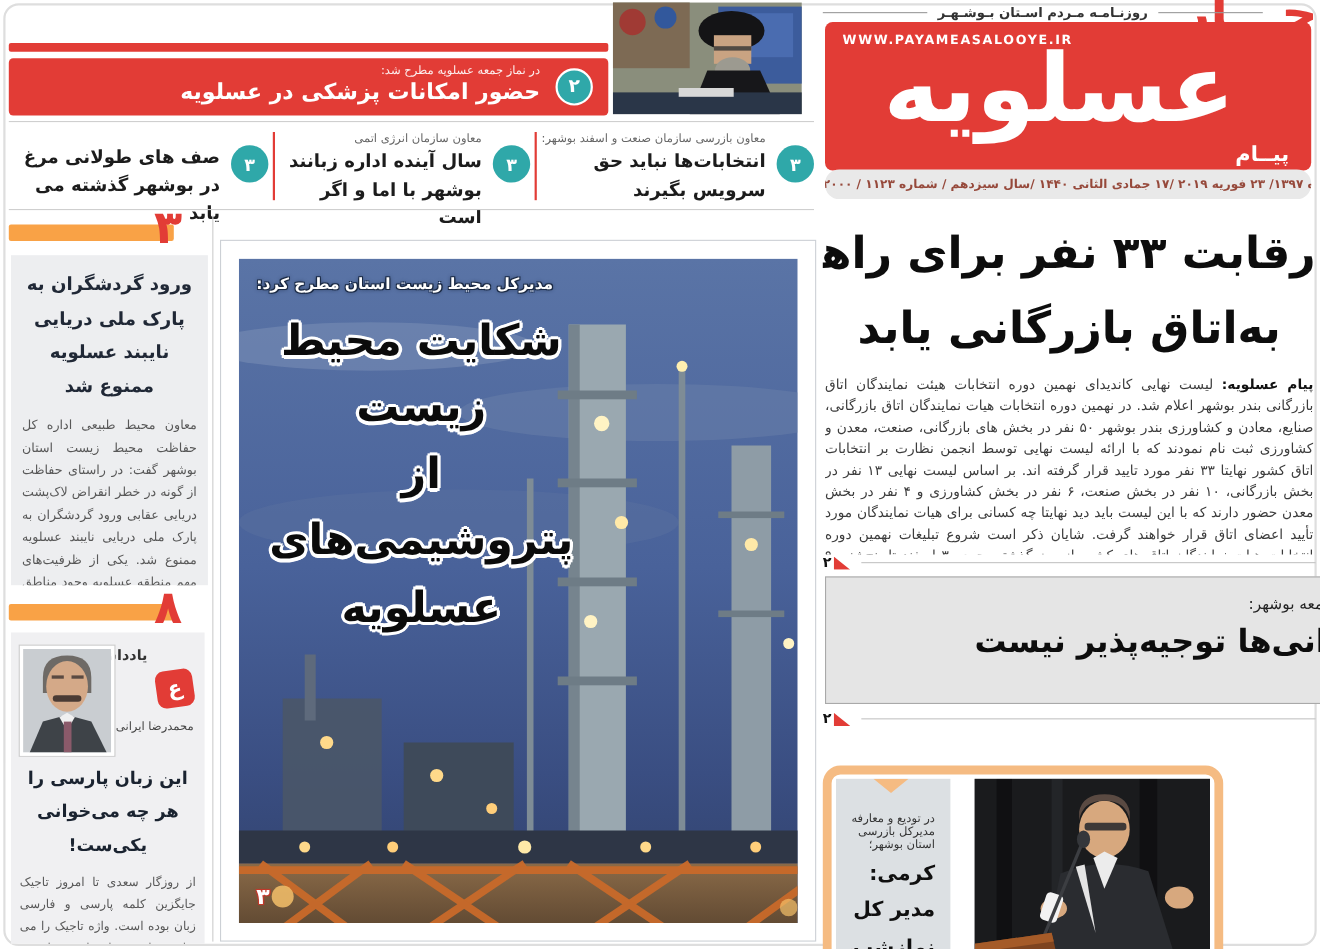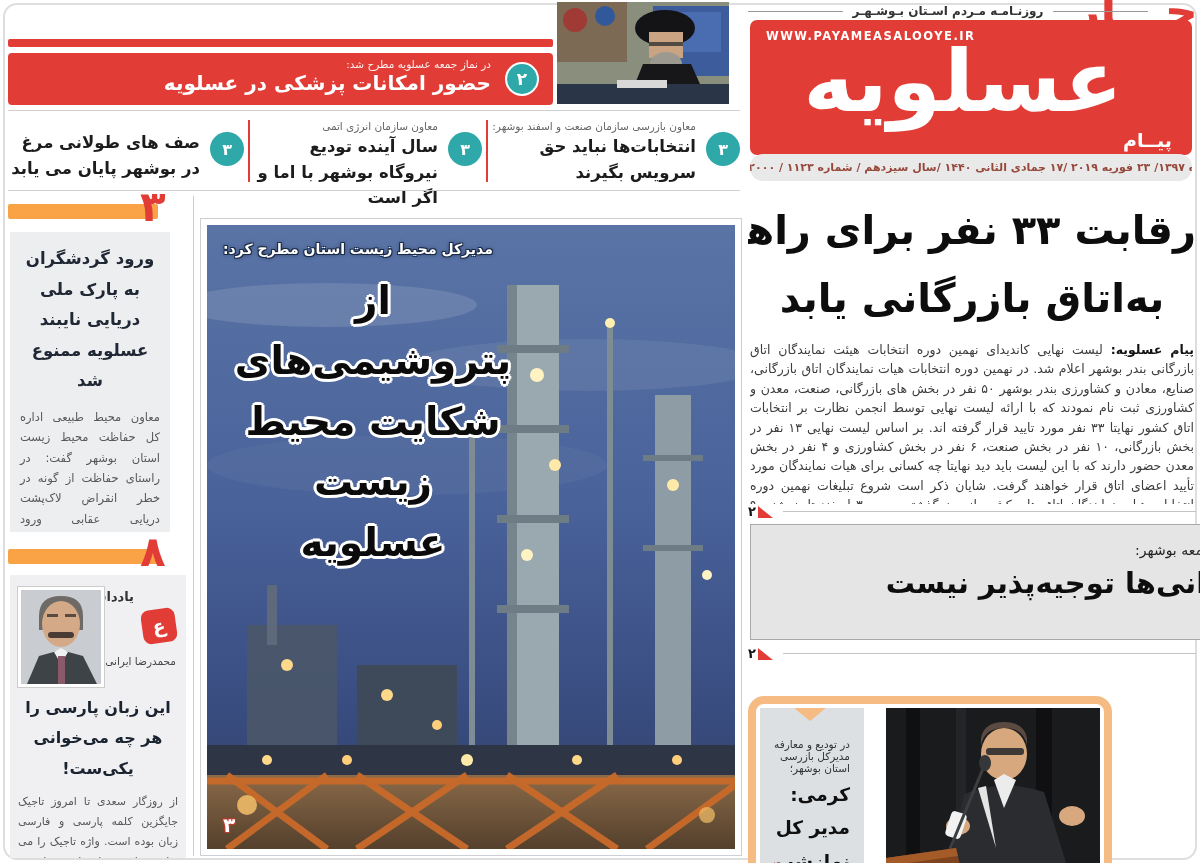--- a/index.html
+++ b/index.html
@@ -37,35 +37,35 @@
   .brief { position:absolute; top:0; height:74px; }
   .brief .badge { position:absolute; right:0; top:18px; font-size:16px; border:none; }
   .brief .btxt { position:absolute; right:44px; left:0; top:6px; text-align:right; }
   .brief .bkick { font-size:10.5px; color:#666; margin-bottom:2px; }
   .brief .bhead { font-size:16.5px; font-weight:900; color:#1c1c1c; line-height:1.55; }
   .vsep { position:absolute; top:6px; width:2px; height:62px; background:#e23c36; }
 
   
   .obar { position:absolute; left:8px; width:150px; height:15px; background:#f9a246; border-radius:2px; }
   .rednum { position:absolute; font-size:42px; font-weight:900; color:#e23c36; line-height:1; }
-  .graybox { position:absolute; left:10px; width:160px; background:#edeef0; padding:12px 10px; direction:rtl; overflow:hidden; }
+  .graybox { position:absolute; left:10px; width:179px; background:#edeef0; padding:12px 10px; direction:rtl; overflow:hidden; }
   .graybox .gh { text-align:center; font-size:16.5px; font-weight:900; color:#202836; line-height:1.85; margin-bottom:10px; }
   .graybox .gb { font-size:11.5px; color:#585858; line-height:1.78; text-align:justify; }
   .notebox { position:absolute; left:10px; top:575px; width:176px; height:283px; background:#f0f0f2; padding:8px; direction:rtl; overflow:hidden; }
   .note-head { position:relative; height:106px; }
   .note-logo { position:absolute; right:2px; top:26px; width:34px; height:34px; background:#e23c36; border-radius:8px; transform:rotate(-8deg); color:#fff; font-size:19px; font-weight:900; display:flex; align-items:center; justify-content:center; }
   .note-label { position:absolute; right:44px; top:6px; font-size:13px; font-weight:bold; color:#333; }
   .note-author { position:absolute; right:2px; top:72px; font-size:10.5px; color:#444; }
   .note-photo { position:absolute; left:0; top:4px; width:86px; height:100px; border:3px solid #fff; box-shadow:0 0 0 1px #ccc; }
   .note-title { text-align:center; font-size:16px; font-weight:900; color:#1a2330; line-height:1.9; margin:4px 0 8px; }
   .note-body { font-size:11px; color:#585858; line-height:1.8; text-align:justify; }
   .vdivider { position:absolute; width:1px; background:#ccc; }
 
   
-  .photo-frame { position:absolute; left:200px; top:218px; width:542px; height:638px; border:1px solid #ccd0d5; padding:6px; background:#fff; }
+  .photo-frame { position:absolute; left:200px; top:218px; width:542px; height:638px; border:1px solid #ccd0d5; padding:16px; background:#fff; }
   .photo-inner { position:relative; width:100%; height:100%; overflow:hidden; }
   .photo-inner svg { position:absolute; inset:0; }
   .ph-kick { position:absolute; top:16px; left:16px; color:#fff; font-size:14px; font-weight:bold; direction:rtl;
              text-shadow:0 0 4px #1b2a44, 1px 1px 0 #1b2a44, -1px -1px 0 #1b2a44, 1px -1px 0 #1b2a44, -1px 1px 0 #1b2a44; }
   .ph-head { position:absolute; top:46px; left:6px; width:320px; text-align:center; direction:rtl; color:#0b0b0b; font-size:39px; font-weight:900; line-height:1.55;
              text-shadow:2px 2px 0 #fff,-2px -2px 0 #fff,2px -2px 0 #fff,-2px 2px 0 #fff,3px 0 0 #fff,-3px 0 0 #fff,0 3px 0 #fff,0 -3px 0 #fff; }
   .ph-page { position:absolute; bottom:12px; left:16px; color:#fff; font-size:20px; font-weight:900;
              text-shadow:1px 1px 0 #c0392b,-1px -1px 0 #c0392b,1px -1px 0 #c0392b,-1px 1px 0 #c0392b,0 0 3px #c0392b; }
 
   
@@ -145,28 +145,28 @@
       <div class="btxt">
         <div class="bkick">معاون بازرسی سازمان صنعت و اسفند بوشهر:</div>
         <div class="bhead">انتخابات‌ها نباید حق سرویس بگیرند</div>
       </div>
     </div>
     <div class="vsep" style="right:252px;"></div>
     <div class="brief" style="right:258px; width:228px;">
       <div class="badge">۳</div>
       <div class="btxt">
         <div class="bkick">معاون سازمان انرژی اتمی</div>
-        <div class="bhead">سال آینده تودیع نیروگاه بوشهر با اما و اگر است</div>
+        <div class="bhead">سال آینده اداره زبانند بوشهر با اما و اگر است</div>
       </div>
     </div>
     <div class="vsep" style="right:490px;"></div>
     <div class="brief" style="right:496px; width:236px;">
       <div class="badge" style="top:18px;">۳</div>
       <div class="btxt" style="top:16px;">
-        <div class="bhead">صف های طولانی مرغ در بوشهر پایان می یابد</div>
+        <div class="bhead">صف های طولانی مرغ در بوشهر گذشته می یابد</div>
       </div>
     </div>
   </div>
 
   <div class="hline" style="left:8px; top:190px; width:732px;"></div>
   <div class="vdivider" style="left:193px; top:196px; height:660px;"></div>
 
   <div class="obar" style="top:204px;"></div>
   <div class="rednum" style="left:140px; top:186px;">۳</div>
 
@@ -264,22 +264,22 @@
           <line x1="300" y1="624" x2="410" y2="550"></line>
           <line x1="410" y1="624" x2="300" y2="550"></line>
           <line x1="440" y1="624" x2="528" y2="560"></line>
           <line x1="0" y1="556" x2="528" y2="556"></line>
         </g>
         <circle cx="40" cy="580" r="10" fill="#f5c06a" opacity=".85"></circle>
         <circle cx="500" cy="590" r="8" fill="#f5c06a" opacity=".7"></circle>
       </svg>
       <div class="ph-kick">مدیرکل محیط زیست استان مطرح کرد:</div>
       <div class="ph-head">
+        <div>شکایت محیط زیست</div>
         <div>از پتروشیمی‌های</div>
-        <div>شکایت محیط زیست</div>
         <div>عسلویه</div>
       </div>
       <div class="ph-page">۳</div>
     </div>
   </div>
 
   <div class="lead-head">
     <div>رقابت ۳۳ نفر برای راهیابی</div>
     <div>به‌اتاق بازرگانی یابد</div>
   </div>

